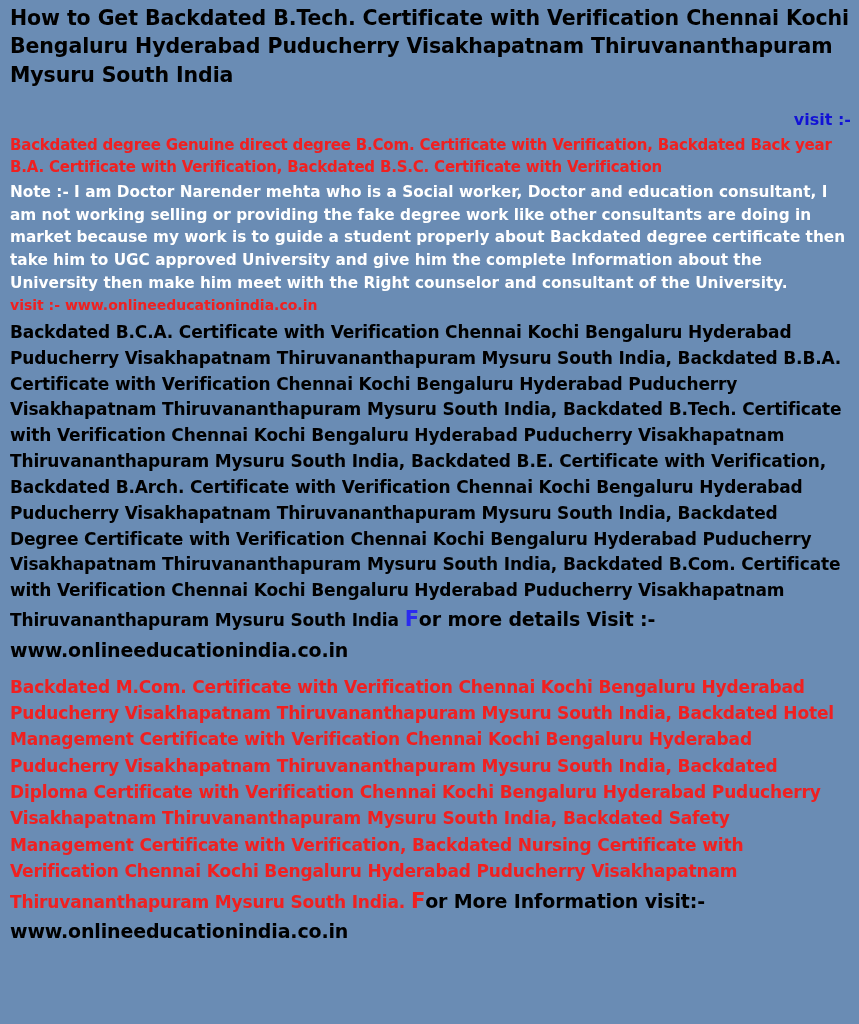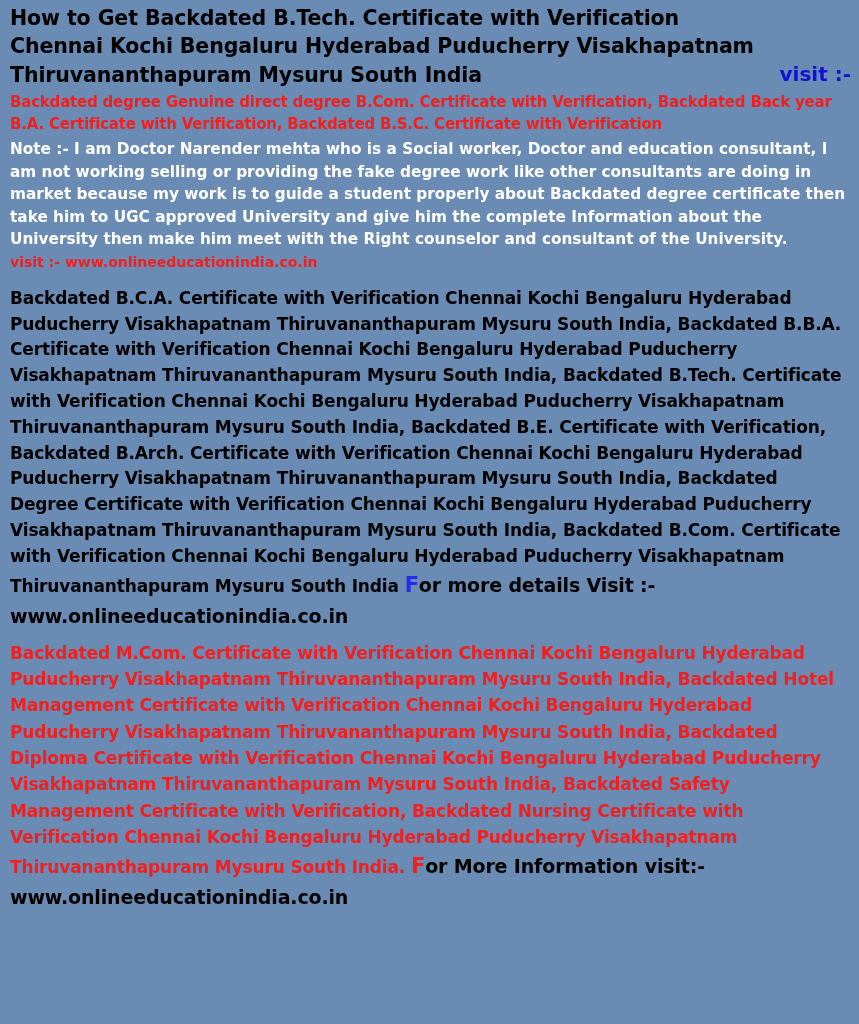--- a/index.html
+++ b/index.html
@@ -26,29 +26,30 @@
   }
   .h-title {
     font-size: 20.5px;
     font-weight: bold;
     color: #000000;
     line-height: 1.38;
     letter-spacing: -0.1px;
   }
   .inline-visit {
     color: #1212d6;
-    font-size: 20px;
+    font-size: 16px;
     font-weight: bold;
     line-height: 1.2;
     white-space: nowrap;
   }
   .title-row {
     display: flex;
     align-items: flex-end;
-    gap: 4px;
+    gap: 21px;
+    flex-direction: column;
   }
   .title-row .h-title {
     flex: 0 1 auto;
   }
   .visit-stack {
     display: flex;
     flex-direction: column;
     line-height: 1.18;
     padding-bottom: 3px;
   }
@@ -70,21 +71,21 @@
   .note .note-link {
     color: #f02020;
     font-size: 14px;
     white-space: nowrap;
   }
   .black-body {
     font-size: 17px;
     font-weight: bold;
     color: #000000;
     line-height: 1.52;
-    margin-top: 12px;
+    margin-top: 3px;
     letter-spacing: -0.15px;
   }
   .black-body .more-details {
     color: #000000;
     font-size: 19px;
   }
   .black-body .more-details .cap {
     color: #2a2af0;
     font-size: 21px;
   }

